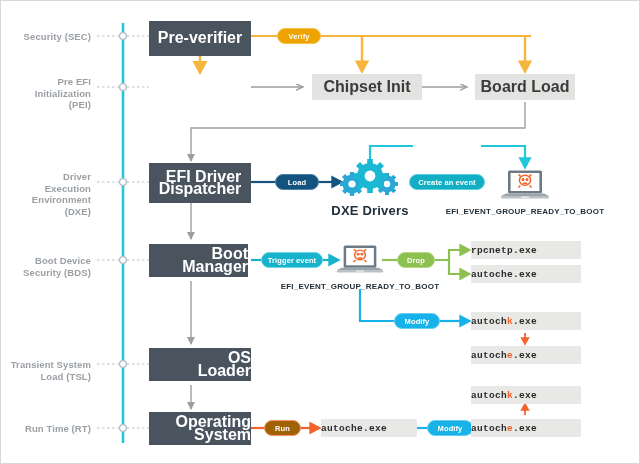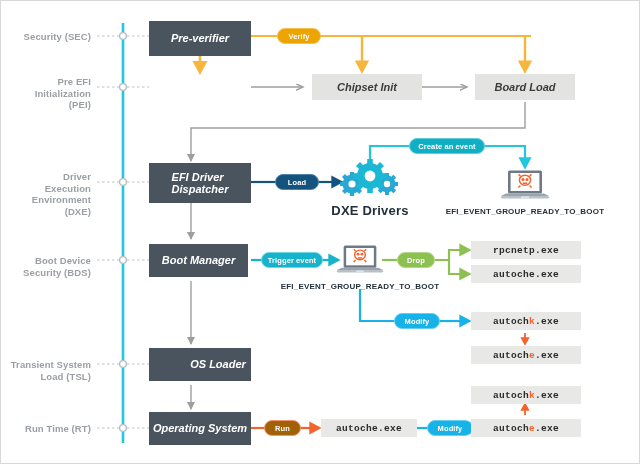--- a/index.html
+++ b/index.html
@@ -25,34 +25,33 @@
     font-size:9.5px;
     font-weight:bold;
     line-height:11.5px;
     letter-spacing:.1px;
   }
 
   
   .box{
     position:absolute;
     display:flex;align-items:center;justify-content:center;
-    text-align:left;
+    text-align:right;
     box-sizing:border-box;
-    font-size:11px;
+    font-size:16px;
     font-weight:bold;
     line-height:12.5px;
-    font-style:italic;
   }
   .box.dark{background:#4a545e;color:#ffffff;}
   .box.light{background:#e3e3e1;color:#3b3b3b;}
 
   
   .exebox{
     position:absolute;
-    display:flex;align-items:center;justify-content:center;
+    display:flex;align-items:center;justify-content:flex-start;
     background:#e8e8e6;
     color:#2b2b2b;
     font-family:"Liberation Mono", monospace;
     font-size:9.5px;
     font-weight:bold;
     letter-spacing:.3px;
     box-sizing:border-box;
   }
   .exebox .hl{color:#f4622d;}
 
@@ -62,21 +61,21 @@
     display:flex;align-items:center;justify-content:center;
     border-radius:9px;
     color:#ffffff;
     font-size:7.5px;
     font-weight:bold;
     box-sizing:border-box;
     white-space:nowrap;
     letter-spacing:.1px;
   }
   .pill.verify  {background:#eda300;border:1.5px solid #f7c04a;}
-  .pill.create  {background:#11aec4;border:1.5px solid #5ecede;}
+  .pill.create  {background:#11aec4;border:1.5px solid #5ecede;margin-top:36px;}
   .pill.load    {background:#15537f;border:1.5px solid #4f82a8;}
   .pill.trigger {background:#17b3cc;border:1.5px solid #6fd6e4;}
   .pill.drop    {background:#8cc152;border:1.5px solid #b2d887;}
   .pill.modify  {background:#16b2e8;border:1.5px solid #69cef2;}
   .pill.run     {background:#a16207;border:1.5px solid #f89370;}
 
   
   .icaption{
     position:absolute;
     text-align:center;

